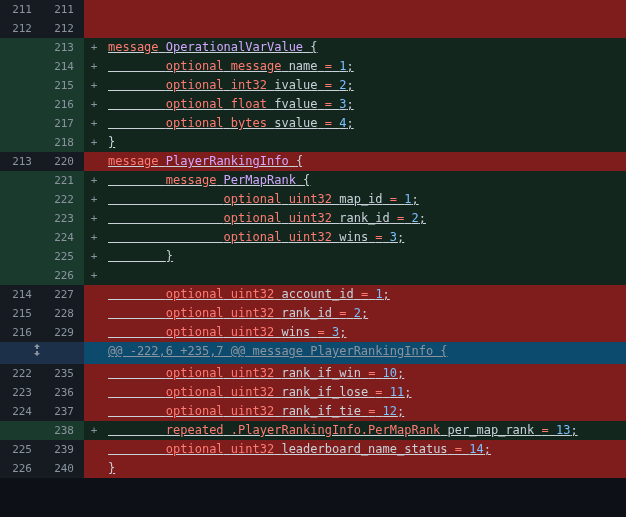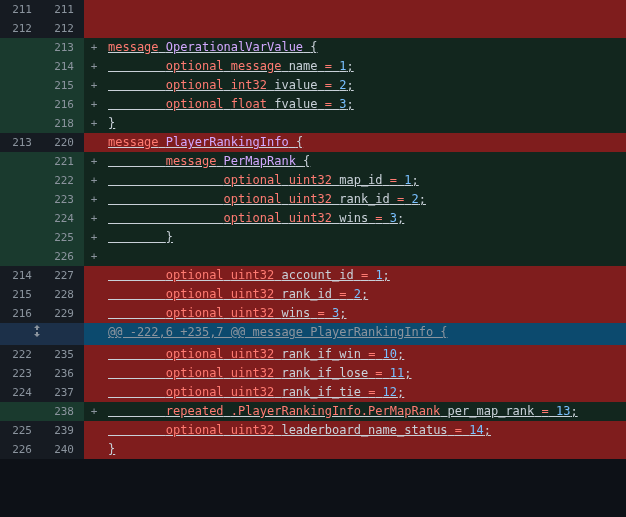--- a/index.html
+++ b/index.html
@@ -115,20 +115,26 @@
         <td class="code-cell">        <span class="kw">optional</span> <span class="type">int32</span> <span class="field">ivalue</span> <span class="op">=</span> <span class="num">2</span><span class="punct">;</span></td>
       </tr>
       <tr class="diff-row row-added">
         <td class="line-num added"></td>
         <td class="line-num added">216</td>
         <td class="marker row-added">+</td>
         <td class="code-cell">        <span class="kw">optional</span> <span class="type">float</span> <span class="field">fvalue</span> <span class="op">=</span> <span class="num">3</span><span class="punct">;</span></td>
       </tr>
       <tr class="diff-row row-added">
         <td class="line-num added"></td>
+        <td class="line-num added">217</td>
+        <td class="marker row-added">+</td>
+        <td class="code-cell">        <span class="kw">optional</span> <span class="type">bytes</span> <span class="field">svalue</span> <span class="op">=</span> <span class="num">4</span><span class="punct">;</span></td>
+      </tr>
+      <tr class="diff-row row-added">
+        <td class="line-num added"></td>
         <td class="line-num added">218</td>
         <td class="marker row-added">+</td>
         <td class="code-cell"><span class="punct">}</span></td>
       </tr>
       <tr class="diff-row row-context">
         <td class="line-num">213</td>
         <td class="line-num">220</td>
         <td class="marker"></td>
         <td class="code-cell"><span class="kw">message</span> <span class="msgname">PlayerRankingInfo</span> <span class="punct">{</span></td>
       </tr>

